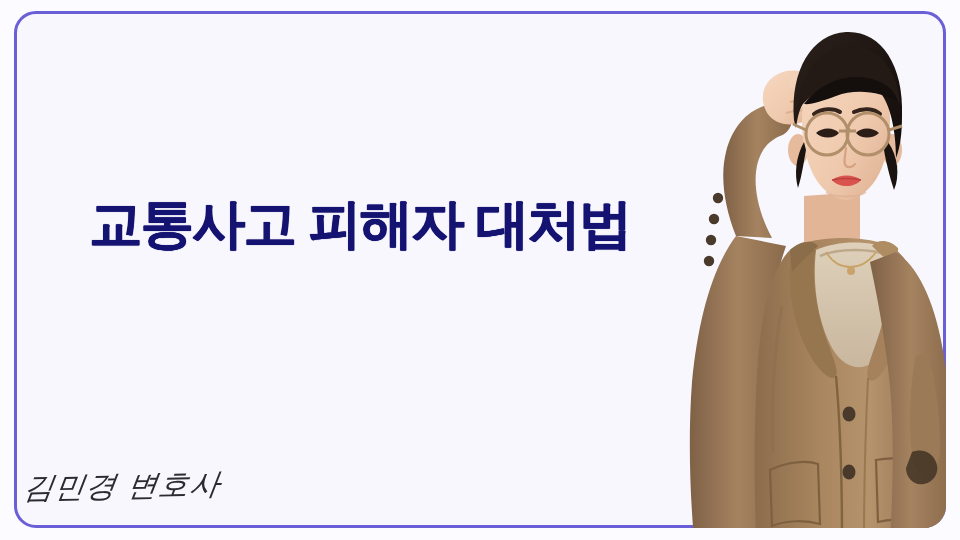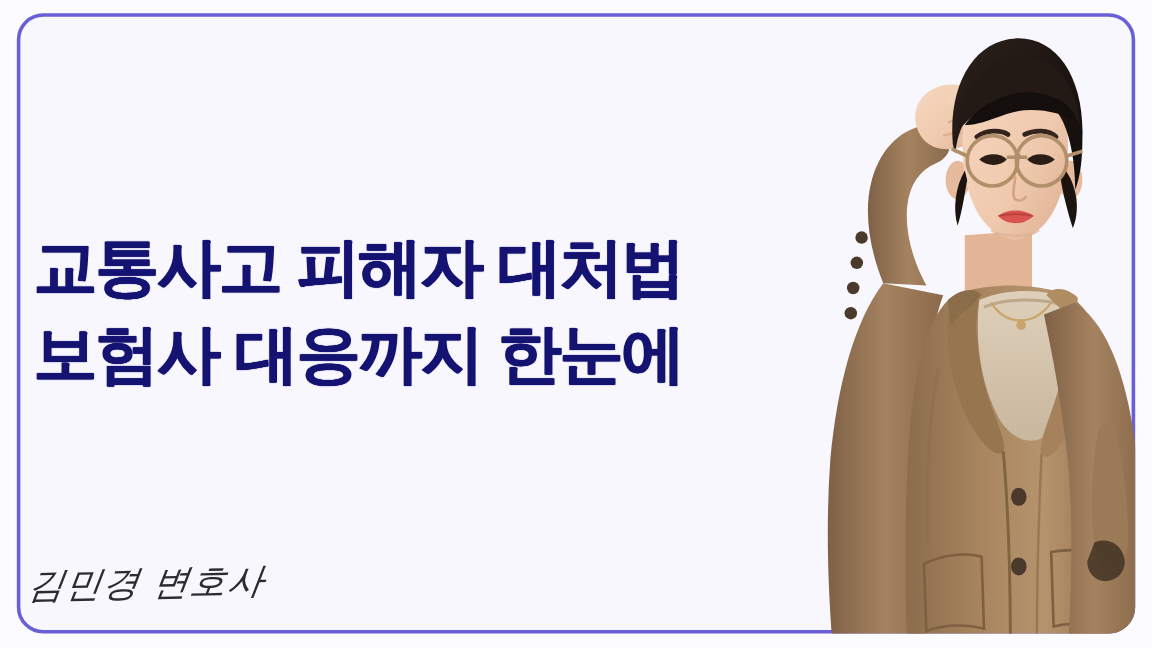--- a/index.html
+++ b/index.html
@@ -31,23 +31,24 @@
     height: 517px;
     box-sizing: border-box;
     border: 3px solid #6a5fd6;
     border-radius: 22px;
     background: #f8f7fd;
   }
 
   
   .headline {
     position: absolute;
-    left: 28px;
+    left: 40px;
     top: 188px;
     width: 640px;
+    text-align: center;
     z-index: 6;
   }
   .headline .line {
     display: block;
     font-family: "Liberation Sans", "DejaVu Sans", sans-serif;
     font-weight: 700;
     font-size: 53px;
     line-height: 72px;
     letter-spacing: -1.5px;
     color: #141372;
@@ -261,18 +262,17 @@
         <path d="M192 180 C200 178 213 178 221 180" stroke="#b83f3c" stroke-width="1.4" fill="none"></path>
 
         <path d="M186 192 C194 198 218 198 226 192" stroke="#dcae90" stroke-width="2" fill="none" opacity="0.6"></path>
 
       </g>
     </svg>
   </div>
 
   <div class="headline">
     <span class="line">교통사고 피해자 대처법</span>
-    <span class="line">보험사 대응까지 한눈에</span>
   </div>
 
   <div class="signature">김민경 변호사</div>
 
 </div>
 
 </body></html>

